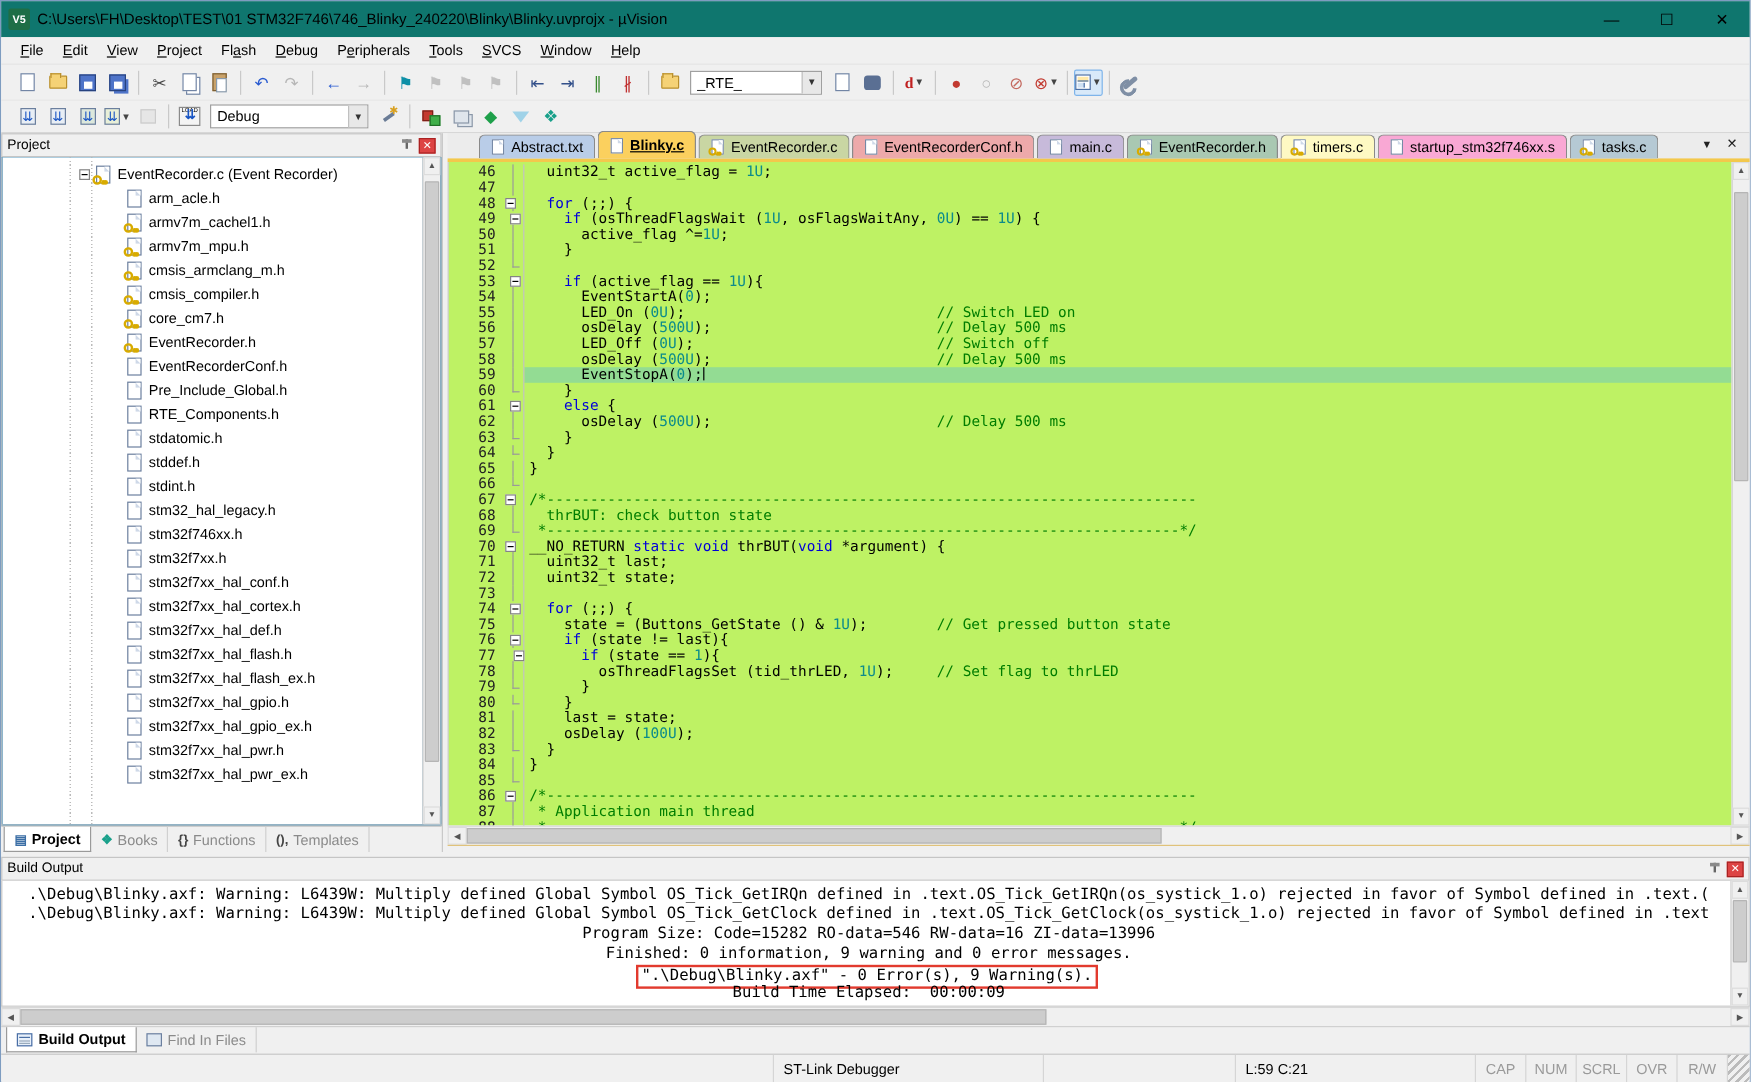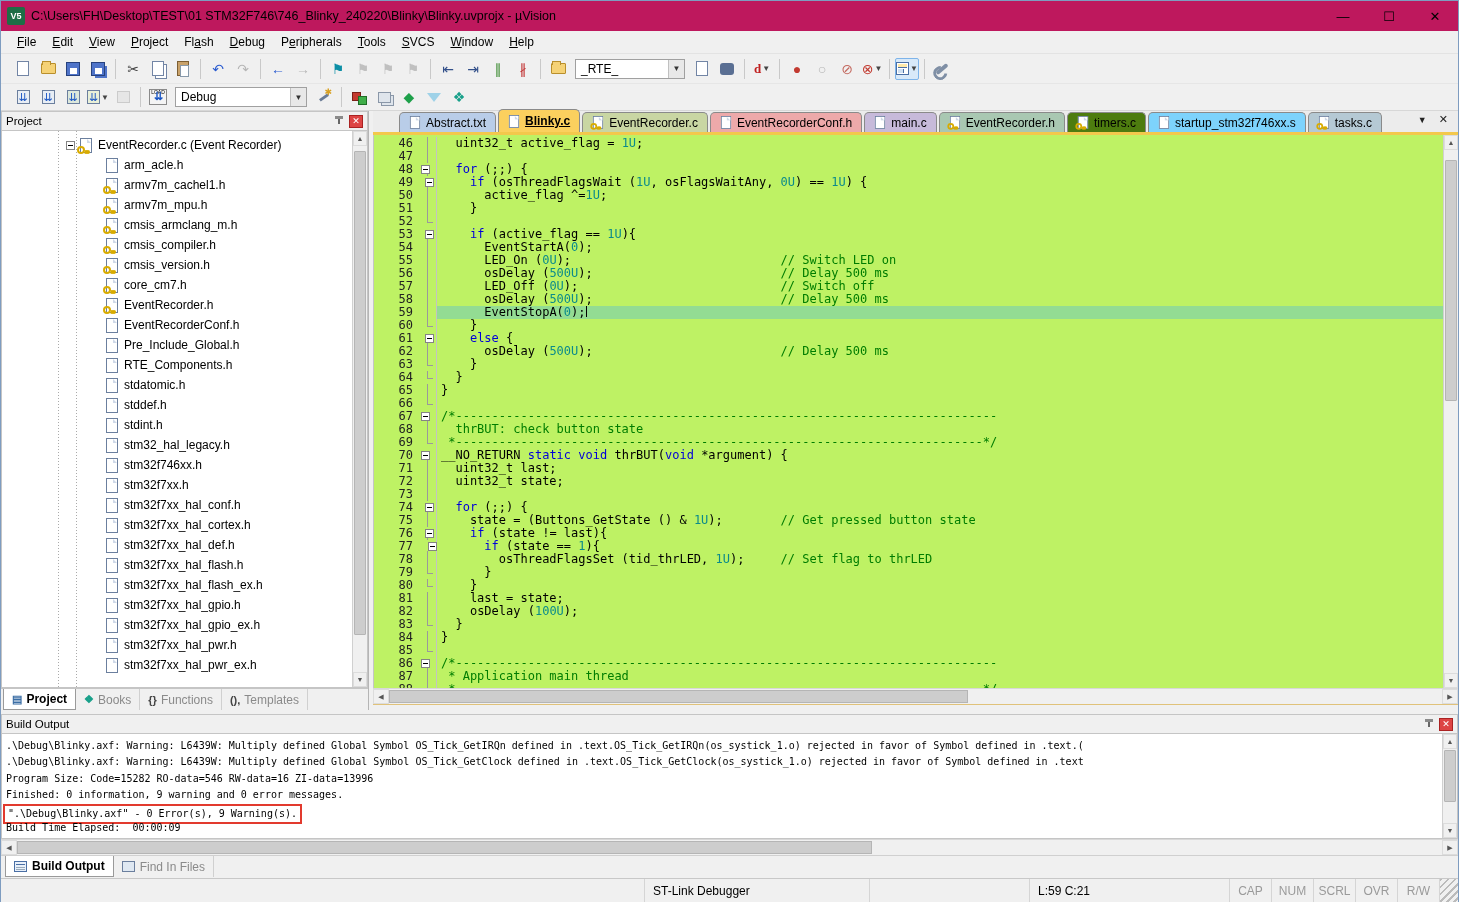--- a/index.html
+++ b/index.html
@@ -1,21 +1,21 @@
 <!DOCTYPE html>
 <html><head>
 <meta charset="utf-8">
 <style>
   *{margin:0;padding:0;box-sizing:border-box;}
   html,body{width:1459px;height:902px;overflow:hidden;background:#fff;
     font-family:"Liberation Sans",sans-serif;font-size:12px;color:#000;}
   .win{width:1459px;height:902px;border:1px solid #7e9cc0;display:flex;flex-direction:column;background:#f0f0f0;}
 
   
-  .titlebar{height:30px;background:#be185d;display:flex;align-items:center;padding-left:6px;flex:none;}
+  .titlebar{height:30px;background:#0f766e;display:flex;align-items:center;padding-left:6px;flex:none;}
   .applogo{width:18px;height:18px;background:#1e6e46;color:#fff;font-size:9px;font-weight:bold;
     display:flex;align-items:center;justify-content:center;border-radius:2px;margin-right:6px;}
   .title{font-size:12.5px;}
   .winbtns{margin-left:auto;display:flex;height:100%;}
   .wbtn{width:46px;height:100%;display:flex;align-items:center;justify-content:center;font-size:13px;}
 
   
   .menubar{height:23px;background:#f0f0f0;display:flex;align-items:center;padding-left:8px;flex:none;border-bottom:1px solid #e3e3e3;}
   .mi{padding:2px 8px;white-space:pre;}
   .uk{text-decoration:underline;}
@@ -125,21 +125,21 @@
   .hsb .harr{width:16px;height:100%;display:flex;align-items:center;justify-content:center;font-size:7px;color:#555;border:1px solid #dcdcdc;}
   .hsb .htrack{flex:1;height:100%;position:relative;}
   .hsb .hthumb{position:absolute;top:1px;bottom:1px;background:#cdcdcd;border:1px solid #b5b5b5;}
   .edit-tail{height:6px;background:#f0f0f0;border-top:1px solid #e0c27a;flex:none;}
 
   .hsplit{height:4px;background:#f0f0f0;flex:none;}
 
   
   .bo{height:141px;flex:none;display:flex;flex-direction:column;background:#f0f0f0;}
   .bo-body{flex:1;display:flex;min-height:0;border:1px solid #c5c5c5;border-top:none;background:#fff;}
-  .bo-lines{flex:1;overflow:hidden;font-family:"DejaVu Sans Mono",monospace;font-size:10px;padding:4px 0 0 4px;}
+  .bo-lines{flex:1;overflow:hidden;font-family:"DejaVu Sans Mono",monospace;font-size:13px;padding:4px 0 0 4px;text-align:center;}
   .bol{height:16.4px;white-space:pre;line-height:16px;}
   .redbox{display:inline-block;border:2px solid #e23a2e;padding:0 3px;margin-left:-3px;}
 
   .bottom-tabs{height:23px;background:#f0f0f0;display:flex;align-items:flex-start;padding-left:4px;flex:none;border-top:1px solid #d0d0d0;}
   .btab{height:21px;display:flex;align-items:center;gap:5px;padding:0 8px;color:#8a8a8a;border-right:1px solid #d0d0d0;}
   .btab.on{background:#fff;color:#000;border:1px solid #9a9a9a;border-top:none;font-weight:bold;}
   .mini-console{width:13px;height:11px;background:#e8f0fa;border:1px solid #4a6fa5;position:relative;}
   .mini-console::after{content:"";position:absolute;left:1px;top:2px;right:1px;height:1px;background:#4a6fa5;box-shadow:0 3px 0 #9ab,0 5px 0 #9ab;}
   .mini-find{width:13px;height:11px;background:#dfe8f2;border:1px solid #6b7f9e;}
 
@@ -360,24 +360,20 @@
             <div class="trow" style="padding-left: 104px;">
               <span class="fdoc key"></span>
               <span class="lbl">cmsis_armclang_m.h</span>
             </div>
             <div class="trow" style="padding-left: 104px;">
               <span class="fdoc key"></span>
               <span class="lbl">cmsis_compiler.h</span>
             </div>
             <div class="trow" style="padding-left: 104px;">
               <span class="fdoc key"></span>
-              <span class="lbl">cmsis_version.h</span>
-            </div>
-            <div class="trow" style="padding-left: 104px;">
-              <span class="fdoc key"></span>
               <span class="lbl">core_cm7.h</span>
             </div>
             <div class="trow" style="padding-left: 104px;">
               <span class="fdoc key"></span>
               <span class="lbl">EventRecorder.h</span>
             </div>
             <div class="trow" style="padding-left: 104px;">
               <span class="fdoc"></span>
               <span class="lbl">EventRecorderConf.h</span>
             </div>
@@ -499,25 +495,25 @@
             <span class="lbl">EventRecorderConf.h</span>
           </div>
           <div class="etab" style="background: rgb(199, 186, 218);">
             <span class="fdoc" style="transform: scale(0.85);"></span>
             <span class="lbl">main.c</span>
           </div>
           <div class="etab" style="background: rgb(169, 200, 178);">
             <span class="fdoc key" style="transform: scale(0.85);"></span>
             <span class="lbl">EventRecorder.h</span>
           </div>
-          <div class="etab" style="background: #4d7c0f;">
+          <div class="etab" style="background: #fef9c3;">
             <span class="fdoc key" style="transform: scale(0.85);"></span>
             <span class="lbl">timers.c</span>
           </div>
-          <div class="etab" style="background: #7dd3fc;">
+          <div class="etab" style="background: #f9a8d4;">
             <span class="fdoc" style="transform: scale(0.85);"></span>
             <span class="lbl">startup_stm32f746xx.s</span>
           </div>
           <div class="etab" style="background: rgb(181, 201, 212);">
             <span class="fdoc key" style="transform: scale(0.85);"></span>
             <span class="lbl">tasks.c</span>
           </div>
           <div class="tabs-right">
           <span style="font-size:9px;">▼</span>
           <span style="font-size:11px;">✕</span>

